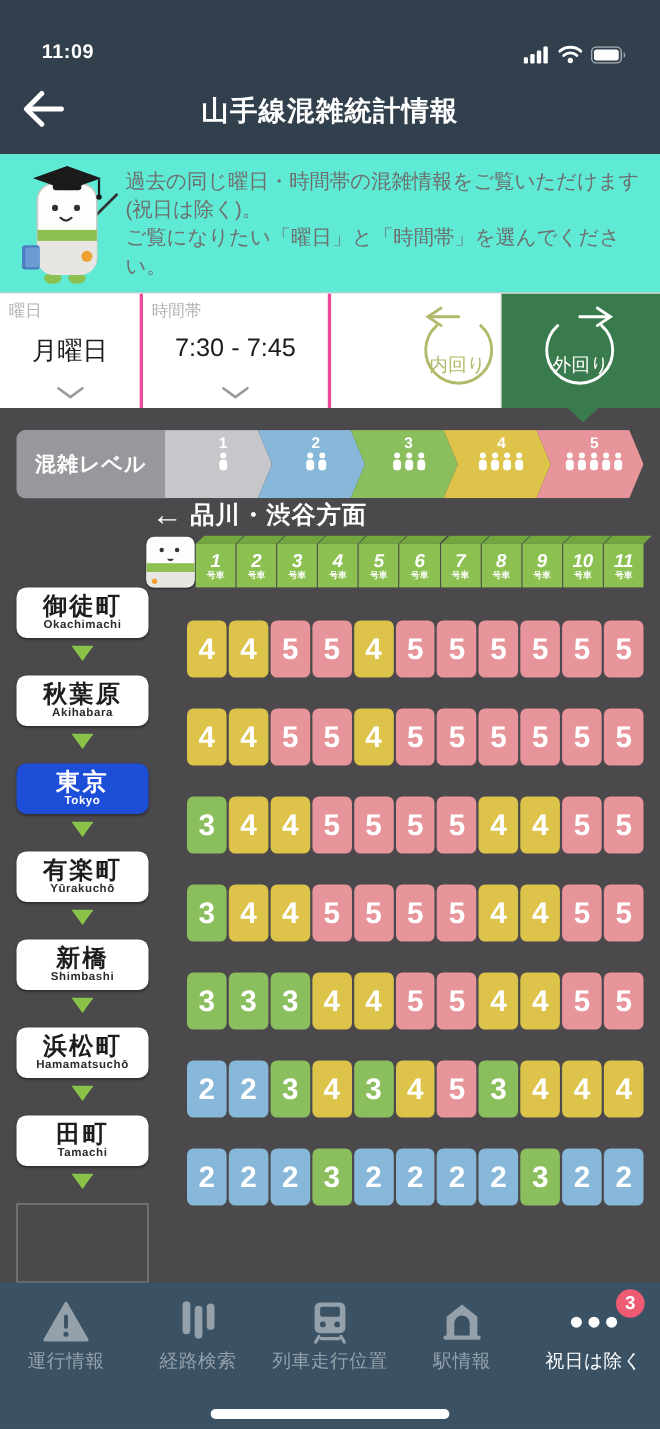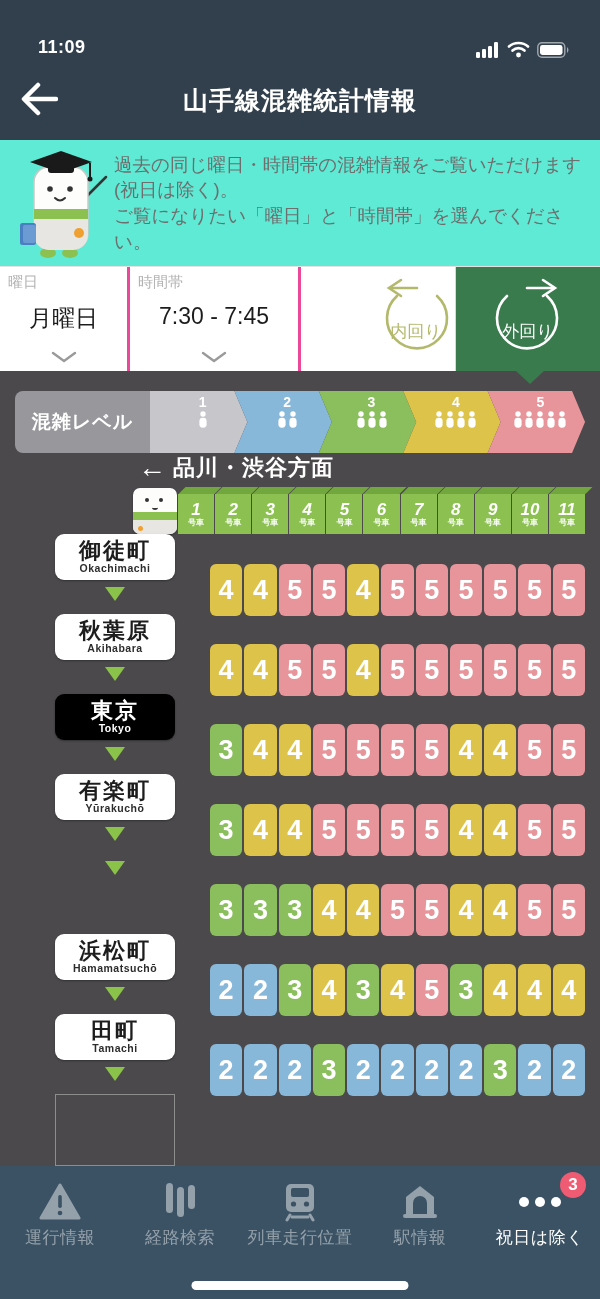--- a/index.html
+++ b/index.html
@@ -58,24 +58,24 @@
   .tf-band{position:absolute;top:24px;left:0;right:0;height:8px;background:#8cc152;}
   .tf-bottom{position:absolute;top:32px;left:0;right:0;bottom:0;background:#e7e6e2;}
   .tf-light{position:absolute;bottom:3px;left:5px;width:5px;height:5px;border-radius:50%;background:#f0a030;}
   .cars{flex:1;display:flex;gap:1px;}
   .car{position:relative;flex:1;height:40px;background:#8cc152;display:flex;flex-direction:column;align-items:center;justify-content:center;color:#fff;}
   .car::before{content:"";position:absolute;top:-7px;left:4px;right:-4px;height:7px;background:#72a63e;transform:skewX(-45deg);}
   .car-num{font-size:17px;font-weight:700;font-style:italic;line-height:17px;}
   .car-suffix{font-size:8px;font-weight:700;line-height:9px;}
 
   .grid{position:absolute;top:163px;left:0;right:0;}
-  .station-row{position:relative;height:80px;margin-left:40px;}
+  .station-row{position:relative;height:80px;}
   .station-col{position:absolute;left:15px;top:0;width:120px;display:flex;flex-direction:column;align-items:center;}
   .station-box{width:120px;height:46px;background:#fff;border-radius:9px;display:flex;flex-direction:column;align-items:center;justify-content:center;box-shadow:0 1px 2px rgba(0,0,0,.35);}
-  .station-box.green{background:#000000;}
+  .station-box.green{background:#1d4ed8;}
   .st-name{font-size:22px;font-weight:700;color:#1d1d1d;line-height:23px;letter-spacing:2px;}
   .station-box.green .st-name{color:#fff;}
   .st-romaji{font-size:10.5px;font-weight:700;color:#2c2c2c;line-height:13px;letter-spacing:.5px;}
   .station-box.green .st-romaji{color:#fff;}
   .st-triangle{margin-top:7px;width:0;height:0;border-left:10px solid transparent;border-right:10px solid transparent;border-top:14px solid #8bc34a;}
   .cells{position:absolute;left:170px;right:15px;top:30px;display:flex;gap:2px;}
   .cell{flex:1;height:52px;border-radius:6px;display:flex;align-items:center;justify-content:center;color:#fff;font-size:27px;font-weight:700;}
   .next-station-placeholder{width:120px;height:72px;border:1.5px solid #8d8d8d;box-sizing:border-box;margin-top:0;}
 
   
@@ -443,20 +443,24 @@
             <div class="cell" style="background:#e7959b">5</div>
             <div class="cell" style="background:#e7959b">5</div>
             <div class="cell" style="background:#ddc34a">4</div>
             <div class="cell" style="background:#ddc34a">4</div>
             <div class="cell" style="background:#e7959b">5</div>
             <div class="cell" style="background:#e7959b">5</div>
           </div>
         </div>
         <div class="station-row">
           <div class="station-col">
+            <div class="station-box">
+              <div class="st-name">新橋</div>
+              <div class="st-romaji">Shimbashi</div>
+            </div>
             <div class="st-triangle"></div>
           </div>
           <div class="cells">
             <div class="cell" style="background:#8bbf5e">3</div>
             <div class="cell" style="background:#8bbf5e">3</div>
             <div class="cell" style="background:#8bbf5e">3</div>
             <div class="cell" style="background:#ddc34a">4</div>
             <div class="cell" style="background:#ddc34a">4</div>
             <div class="cell" style="background:#e7959b">5</div>
             <div class="cell" style="background:#e7959b">5</div>

